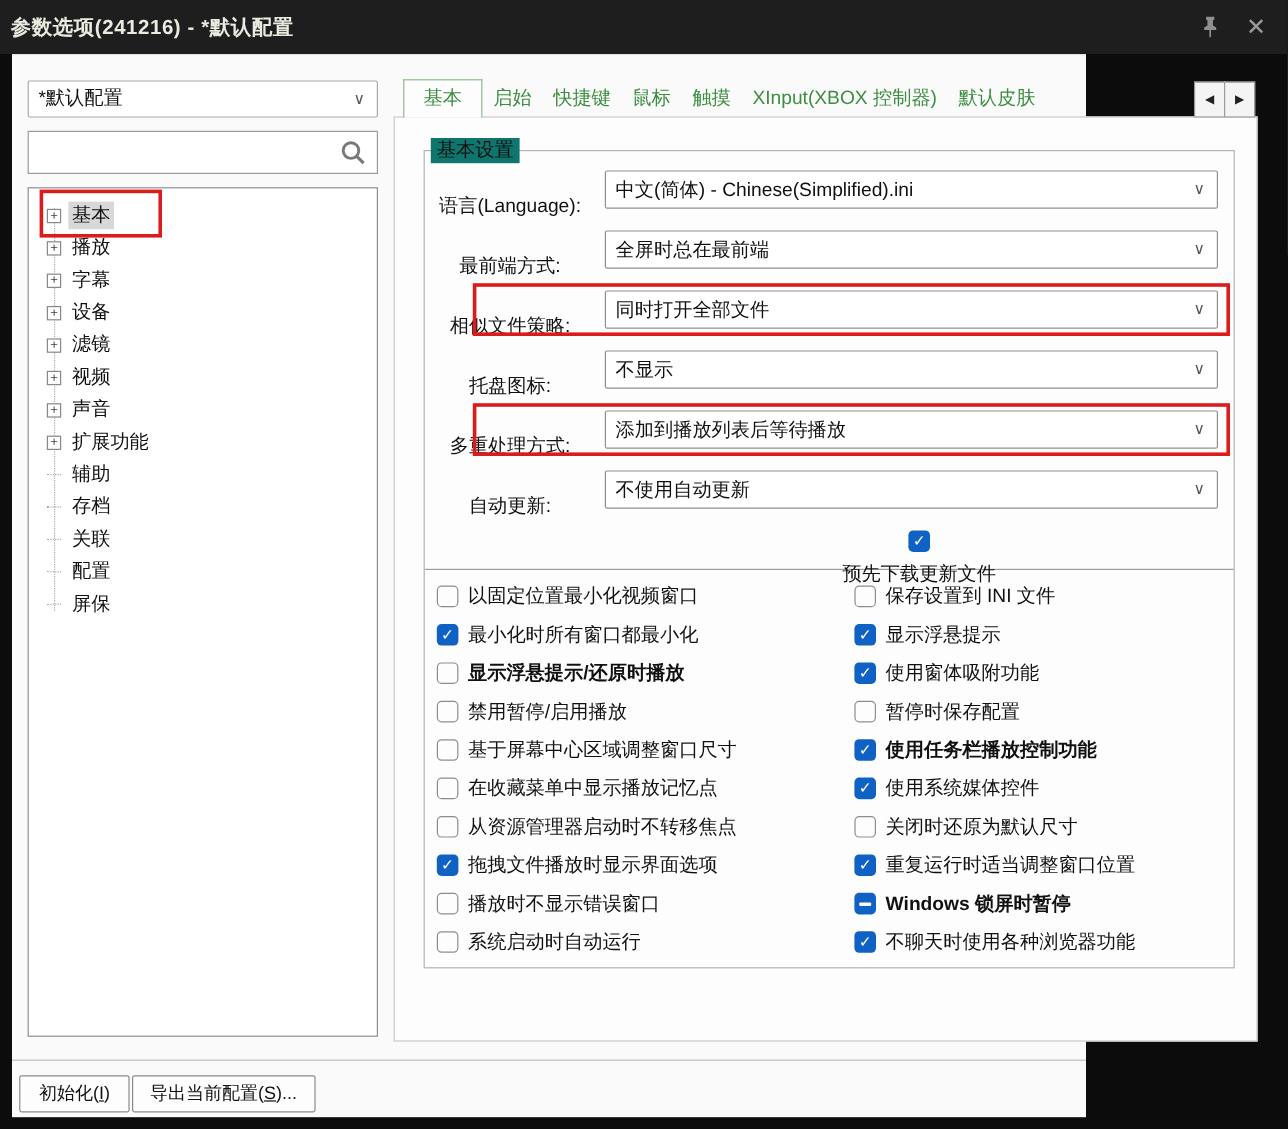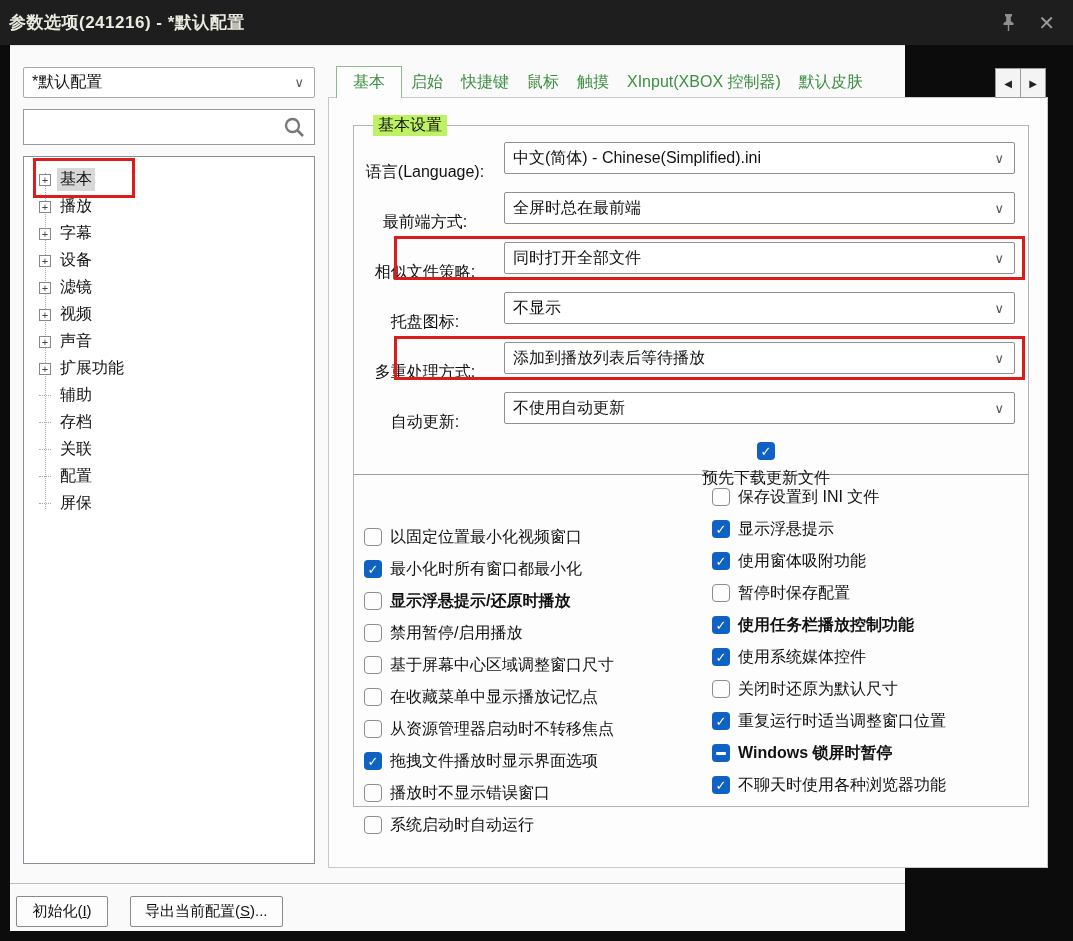--- a/index.html
+++ b/index.html
@@ -47,51 +47,51 @@
   .tabs{position:absolute;left:326px;top:20px;height:32px;display:flex;z-index:2;}
   .tab{display:flex;align-items:center;padding:0 9px;color:#3e8e41;font-size:16px;}
   .tab.active{background:#fdfdfd;border:1px solid #8cbb8c;border-bottom:none;padding:0 16px;}
   .tab-arrows{position:absolute;left:985px;top:22px;height:30px;display:flex;z-index:2;}
   .tab-arrow{width:26px;height:30px;border:1px solid #9b9b9b;background:#f4f4f4;display:flex;
     align-items:center;justify-content:center;font-size:10px;color:#222;}
   .tab-arrow + .tab-arrow{margin-left:-1px;}
 
   
   .groupbox{position:absolute;left:24px;top:27px;width:676px;height:682px;border:1px solid #b3b3b3;}
-  .group-legend{position:absolute;left:19px;top:-11px;background:#bef264;padding:0 5px;font-size:16px;}
+  .group-legend{position:absolute;left:5px;top:-11px;background:#0f766e;padding:0 5px;font-size:16px;}
 
   .dd-rows{padding:16px 13px 0 0;}
   .dd-row{display:flex;align-items:center;height:32px;margin-bottom:18px;position:relative;}
   .dd-label{width:150px;flex:none;text-align:center;padding-right:8px;font-size:16px;margin-top:29px;}
   .dd-select{flex:1;height:32px;border:1px solid #8f8f8f;border-radius:2px;background:#fff;
     display:flex;align-items:center;font-size:16px;padding-left:8px;}
   .dd-row.annotated::after{content:"";position:absolute;left:40px;right:-10px;top:-6px;bottom:-6px;
     border:3px solid #dc1c1c;pointer-events:none;}
 
   .pre-cb{margin-left:150px;display:flex;align-items:center;gap:8px;height:20px;flex-direction:column;}
   .sep{border-top:1px solid #9e9e9e;margin-top:10px;}
 
   .cb-grid{display:flex;padding:12px 0 0 10px;}
   .cb-col{display:flex;flex-direction:column;}
-  .cb-col.left{width:348px;margin-top:40px;}
+  .cb-col.left{width:348px;}
   .cb-row{display:flex;align-items:center;height:20px;margin-bottom:12px;gap:8px;}
   .cb-box{width:18px;height:18px;border-radius:4px;flex:none;display:flex;align-items:center;justify-content:center;}
   .cb-box.unchecked{border:1px solid #8d8d8d;background:#fdfdfd;}
   .cb-box.checked,.cb-box.indeterminate{background:#0f62c3;}
   .cb-box.checked::after{content:"✓";color:#fff;font-size:13px;font-weight:bold;}
   .cb-box.indeterminate::after{content:"";width:10px;height:3px;background:#fff;border-radius:1px;}
   .cb-label{font-size:16px;}
   .cb-row.bold .cb-label{font-weight:bold;}
 
   
   .footer-sep{position:absolute;left:0;top:837px;width:100%;border-top:1px solid #bdbdbd;}
   .btn{height:31px;min-width:92px;border:1px solid #8a8a8a;background:#fdfdfd;font-size:15px;
     border-radius:2px;color:#111;padding:0 14px;font-family:inherit;}
   .btn.focused{outline:1px dotted #444;outline-offset:-4px;}
-  .footer-left{position:absolute;left:6px;top:850px;display:flex;gap:22px;}
+  .footer-left{position:absolute;left:6px;top:850px;display:flex;gap:2px;}
   .footer-right{position:absolute;right:13px;top:850px;display:flex;gap:11px;}
 </style>
 </head>
 <body>
 
 <div class="window">
 
   <div class="titlebar">
     <span class="title">参数选项(241216) - *默认配置</span>
     <span class="tb-icons">

